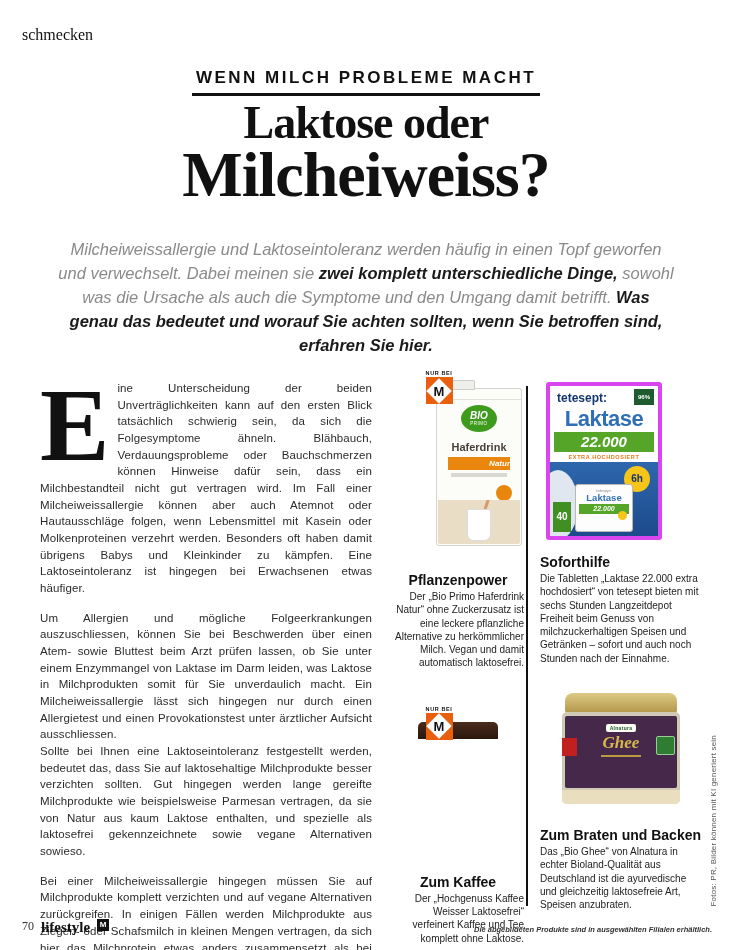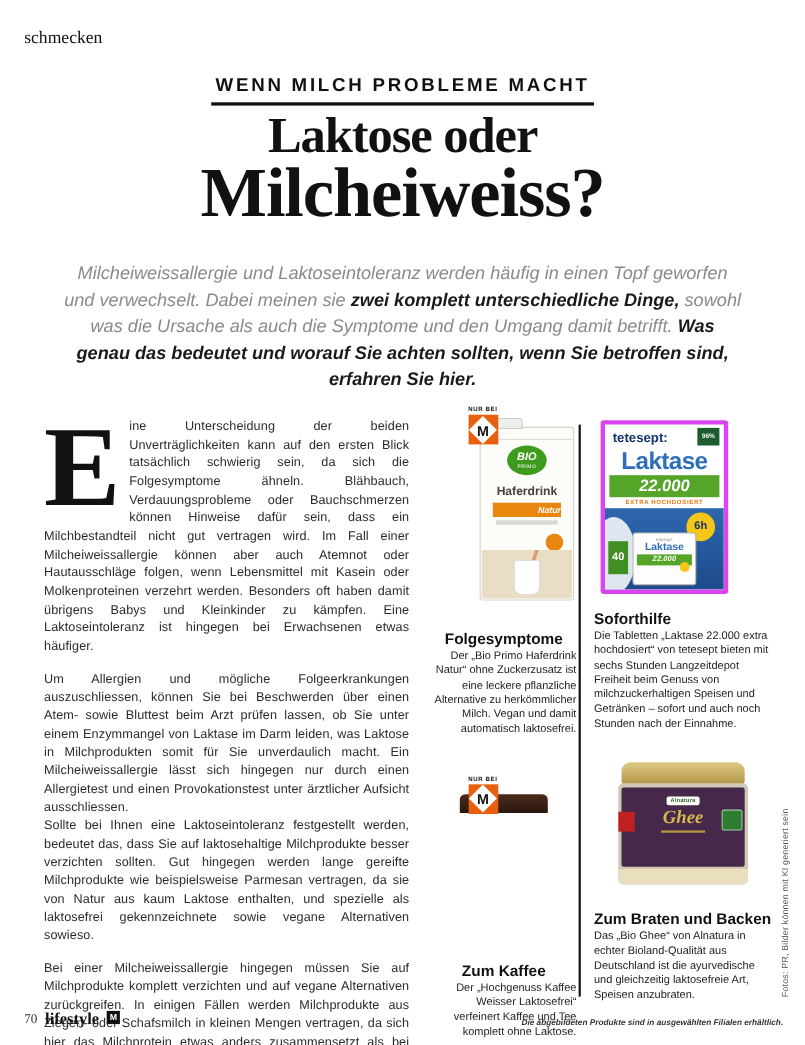--- a/index.html
+++ b/index.html
@@ -96,21 +96,21 @@
     color:#fff; font-size:15px; font-weight:bold; font-style:italic; text-align:center; line-height:20px; }
   .tt-claim { position:absolute; top:68px; width:100%; text-align:center;
     font-size:5.5px; font-weight:bold; letter-spacing:0.6px; color:#e87818; }
   .tt-blue { position:absolute; top:76px; left:0; right:0; bottom:0;
     background:linear-gradient(#2e67ad,#1d4a8c); }
   .tt-splash { position:absolute; left:-12px; top:8px; width:40px; height:70px;
     background:#f4f6f8; border-radius:50%; opacity:0.9; }
   .tt-6h { position:absolute; right:8px; top:4px; width:26px; height:26px; background:#f5c518;
     border-radius:50%; color:#14336e; font-size:10px; font-weight:bold;
     text-align:center; line-height:26px; }
-  .tt-40 { position:absolute; left:3px; bottom:14px; width:18px; height:30px; background:#3f8f23;
+  .tt-40 { position:absolute; left:3px; bottom:4px; width:18px; height:30px; background:#3f8f23;
     color:#fff; font-size:10px; font-weight:bold; text-align:center; line-height:30px; }
   .tt-mini { position:absolute; left:50%; transform:translateX(-50%); bottom:4px;
     width:58px; height:48px; background:#fdfdfd; border:1px solid #b9b9b9; border-radius:3px;
     text-align:center; overflow:hidden; }
   .tt-mini .mb { font-size:4px; color:#888; margin-top:3px; }
   .tt-mini .mn { font-size:9.5px; font-weight:bold; color:#2f6fb8; line-height:1.05; }
   .tt-mini .md { margin:1px 3px 0; background:#55a528; color:#fff; font-size:7px;
     font-weight:bold; font-style:italic; line-height:10px; position:relative; }
   .tt-mini .mdot { position:absolute; right:2px; top:7px; width:9px; height:9px;
     background:#f5c518; border-radius:50%; }
@@ -210,21 +210,21 @@
         <div class="carton-sub"></div>
         <div class="orange-dot"></div>
         <div class="carton-photo">
           <div class="straw"></div>
           <div class="glass"></div>
         </div>
       </div>
     </div>
 
     <div class="caption-mid">
-      <div class="caption-title">Folgesymptome</div>
+      <div class="caption-title">Pflanzenpower</div>
       <div class="caption-text">Der „Bio Primo Haferdrink Natur“ ohne Zuckerzusatz ist eine leckere pflanzliche Alternative zu herkömmlicher Milch. Vegan und damit automatisch laktosefrei.</div>
     </div>
 
     <div class="prod3-wrap" style="margin-top:36px;">
       <div class="badge">
         <div class="nurbei">NUR BEI</div>
         <div class="m-badge">
           <div class="m-diamond">
               <span>M</span>
             </div>

